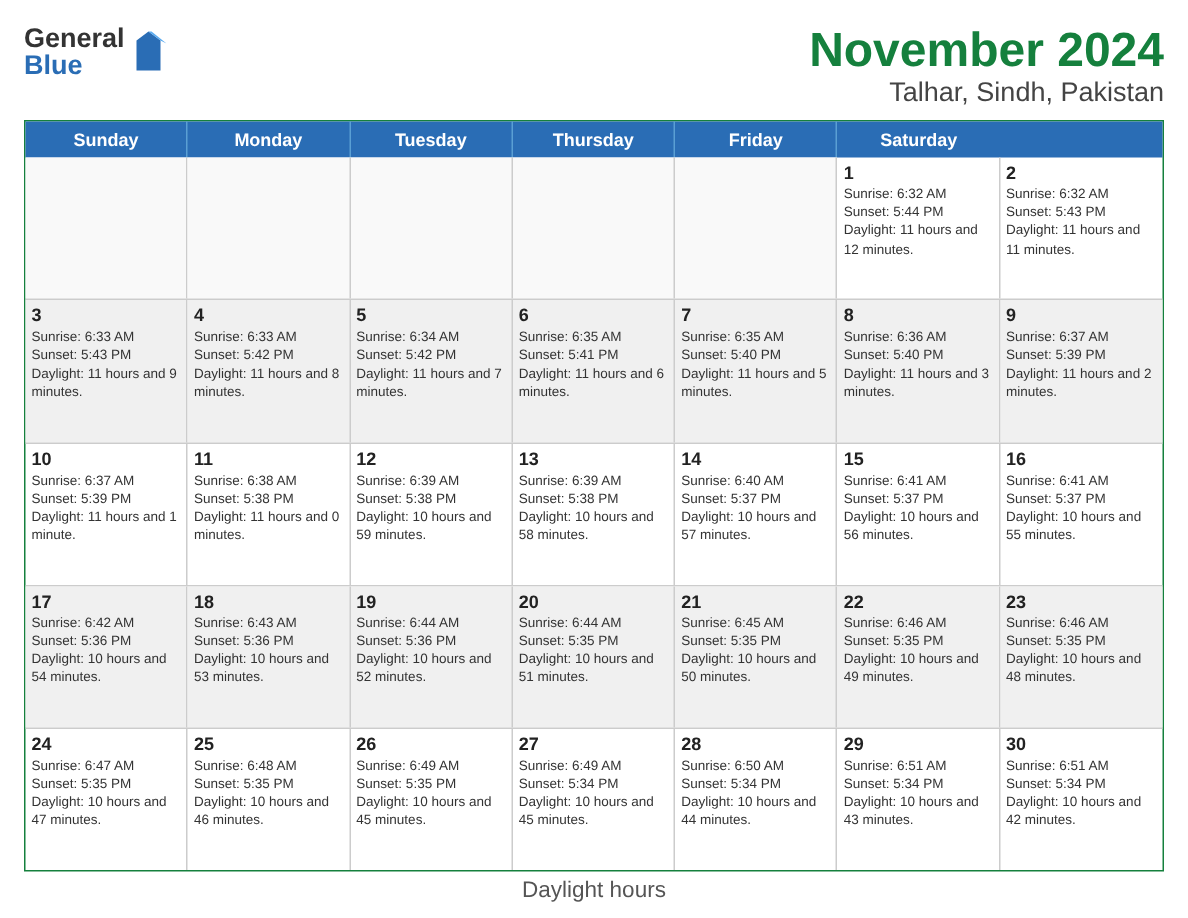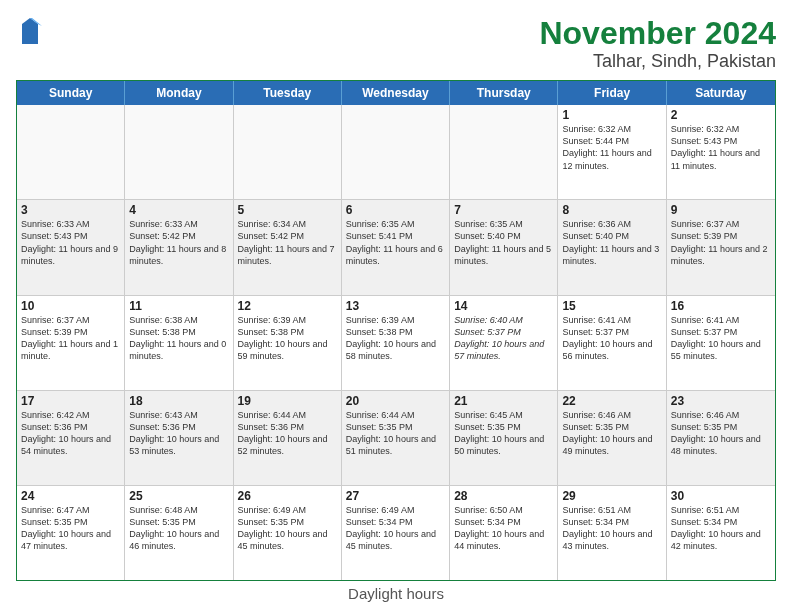--- a/index.html
+++ b/index.html
@@ -121,37 +121,40 @@
       margin-top: 4px;
       text-align: center;
     }
   </style>
 </head>
 <body>
 
 <div class="page">
   <div class="header">
     <div class="logo">
+      <div class="logo-text">
+        <span class="logo-general">General</span>
+        <span class="logo-blue">Blue</span>
+      </div>
       <svg class="logo-icon" viewBox="0 0 24 30" xmlns="http://www.w3.org/2000/svg">
         <polygon points="4,28 20,28 20,8 12,2 4,8" fill="#2a6db5"></polygon>
         <polygon points="14,2 24,10 20,8 12,2" fill="#5aabf0"></polygon>
       </svg>
     </div>
     <div class="title-block">
       <div class="title-month">November 2024</div>
       <div class="title-location">Talhar, Sindh, Pakistan</div>
     </div>
   </div>
 
   <div class="calendar">
     <div class="cal-header">
     <div class="cal-header-cell">Sunday</div>
         <div class="cal-header-cell">Monday</div>
         <div class="cal-header-cell">Tuesday</div>
-        <div class="cal-header-cell">Wednesday</div>
         <div class="cal-header-cell">Thursday</div>
         <div class="cal-header-cell">Friday</div>
         <div class="cal-header-cell">Saturday</div>
       </div>
     <div class="cal-body">
     <div class="cal-row">
           <div class="cal-cell empty"></div>
           <div class="cal-cell empty"></div>
           <div class="cal-cell empty"></div>
           <div class="cal-cell empty"></div>
@@ -233,21 +236,21 @@
 Daylight: 10 hours and 59 minutes.</div>
           </div>
           <div class="cal-cell">
             <div class="day-num">13</div>
             <div class="day-info" style="white-space: pre-line;">Sunrise: 6:39 AM
 Sunset: 5:38 PM
 Daylight: 10 hours and 58 minutes.</div>
           </div>
           <div class="cal-cell">
             <div class="day-num">14</div>
-            <div class="day-info" style="white-space: pre-line; font-style: italic;">Sunrise: 6:40 AM
+            <div class="day-info" style="white-space: pre-line;">Sunrise: 6:40 AM
 Sunset: 5:37 PM
 Daylight: 10 hours and 57 minutes.</div>
           </div>
           <div class="cal-cell">
             <div class="day-num">15</div>
             <div class="day-info" style="white-space: pre-line;">Sunrise: 6:41 AM
 Sunset: 5:37 PM
 Daylight: 10 hours and 56 minutes.</div>
           </div>
           <div class="cal-cell">

